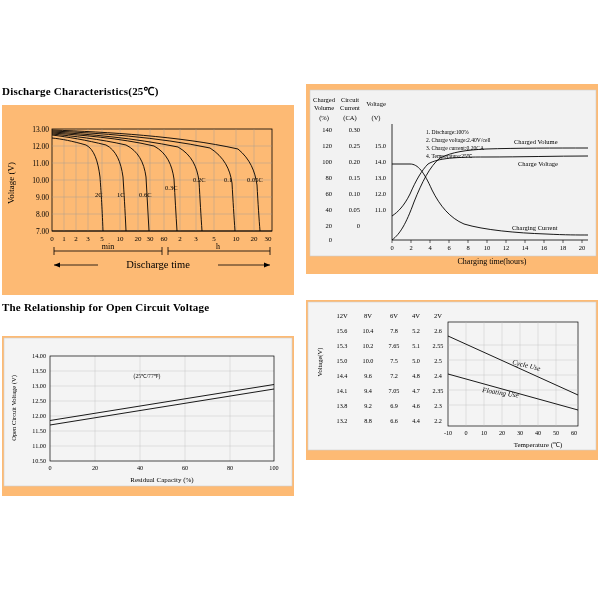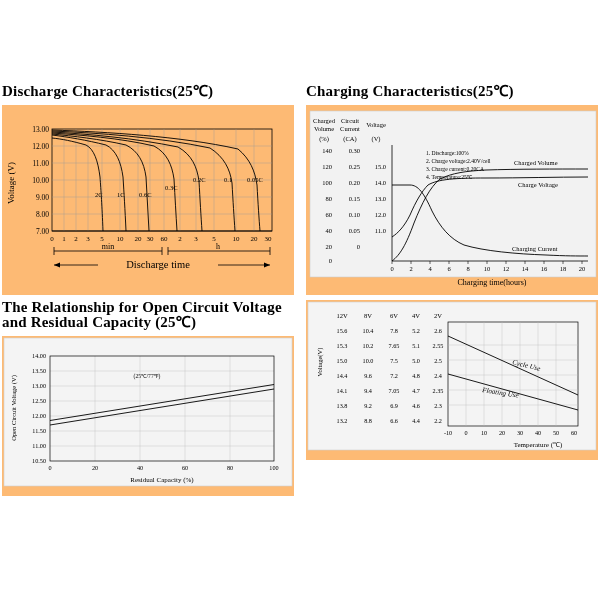--- a/index.html
+++ b/index.html
@@ -9,21 +9,21 @@
     font-family:"Liberation Serif", serif;
     color:#000;
     overflow:hidden;
   }
   .page{position:relative;width:600px;height:600px;}
 
   .panel{position:absolute;}
   .panel-title{
     font-family:"Liberation Serif", serif;
     font-weight:bold;
-    font-size:15px;
+    font-size:11px;
     line-height:15px;
     color:#000;
     margin:0 0 4px 0;
     letter-spacing:0.2px;
   }
   .chart-box{position:relative;background:#fdba74;}
   .chart-box svg{display:block;}
 
   
   #panel-discharge{left:2px;top:84px;width:292px;}
@@ -143,21 +143,20 @@
           <polygon points="52,160 58,157.5 58,162.5" fill="#000" stroke="none"></polygon>
           <line x1="216" y1="160" x2="268" y2="160"></line>
           <polygon points="268,160 262,157.5 262,162.5" fill="#000" stroke="none"></polygon>
         </g>
         <text x="156" y="163" font-family="Liberation Serif, serif" font-size="10.5" text-anchor="middle">Discharge time</text>
       </svg>
     </div>
   </div>
 
   <div class="panel" id="panel-charging">
-    <div class="panel-title title-1line">Charging Characteristics(25℃)</div>
     <div class="chart-box">
       <svg width="292" height="190" viewBox="0 0 292 190">
         <rect x="4" y="6" width="286" height="166" fill="#f2f2f2" stroke="#cccccc" stroke-width="0.6"></rect>
 
         <g font-family="Liberation Serif, serif" font-size="6.5" text-anchor="middle">
           <text x="18" y="18">Charged</text>
           <text x="18" y="26">Volume</text>
           <text x="44" y="18">Circuit</text>
           <text x="44" y="26">Current</text>
           <text x="70" y="22">Voltage</text>
@@ -247,21 +246,20 @@
         </g>
 
         <text x="186" y="180" font-family="Liberation Serif, serif" font-size="8" text-anchor="middle">Charging time(hours)</text>
       </svg>
     </div>
   </div>
 
   <div class="panel" id="panel-ocv">
     <div class="panel-title title-2line">
       <span>The Relationship for  Open Circuit Voltage</span><br>
-      <span>and Residual Capacity (25℃)</span>
     </div>
     <div class="chart-box">
       <svg width="292" height="160" viewBox="0 0 292 160">
         <rect x="2" y="2" width="288" height="148" fill="#f4f4f4" stroke="#cfcfcf" stroke-width="0.6"></rect>
 
         <text x="14" y="72" font-family="Liberation Serif, serif" font-size="6.5" text-anchor="middle" transform="rotate(-90 14 72)">Open Circuit Voltage (V)</text>
 
         <g font-family="Liberation Serif, serif" font-size="6.2" text-anchor="end">
           <text x="44" y="22">14.00</text>
           <text x="44" y="37">13.50</text>

